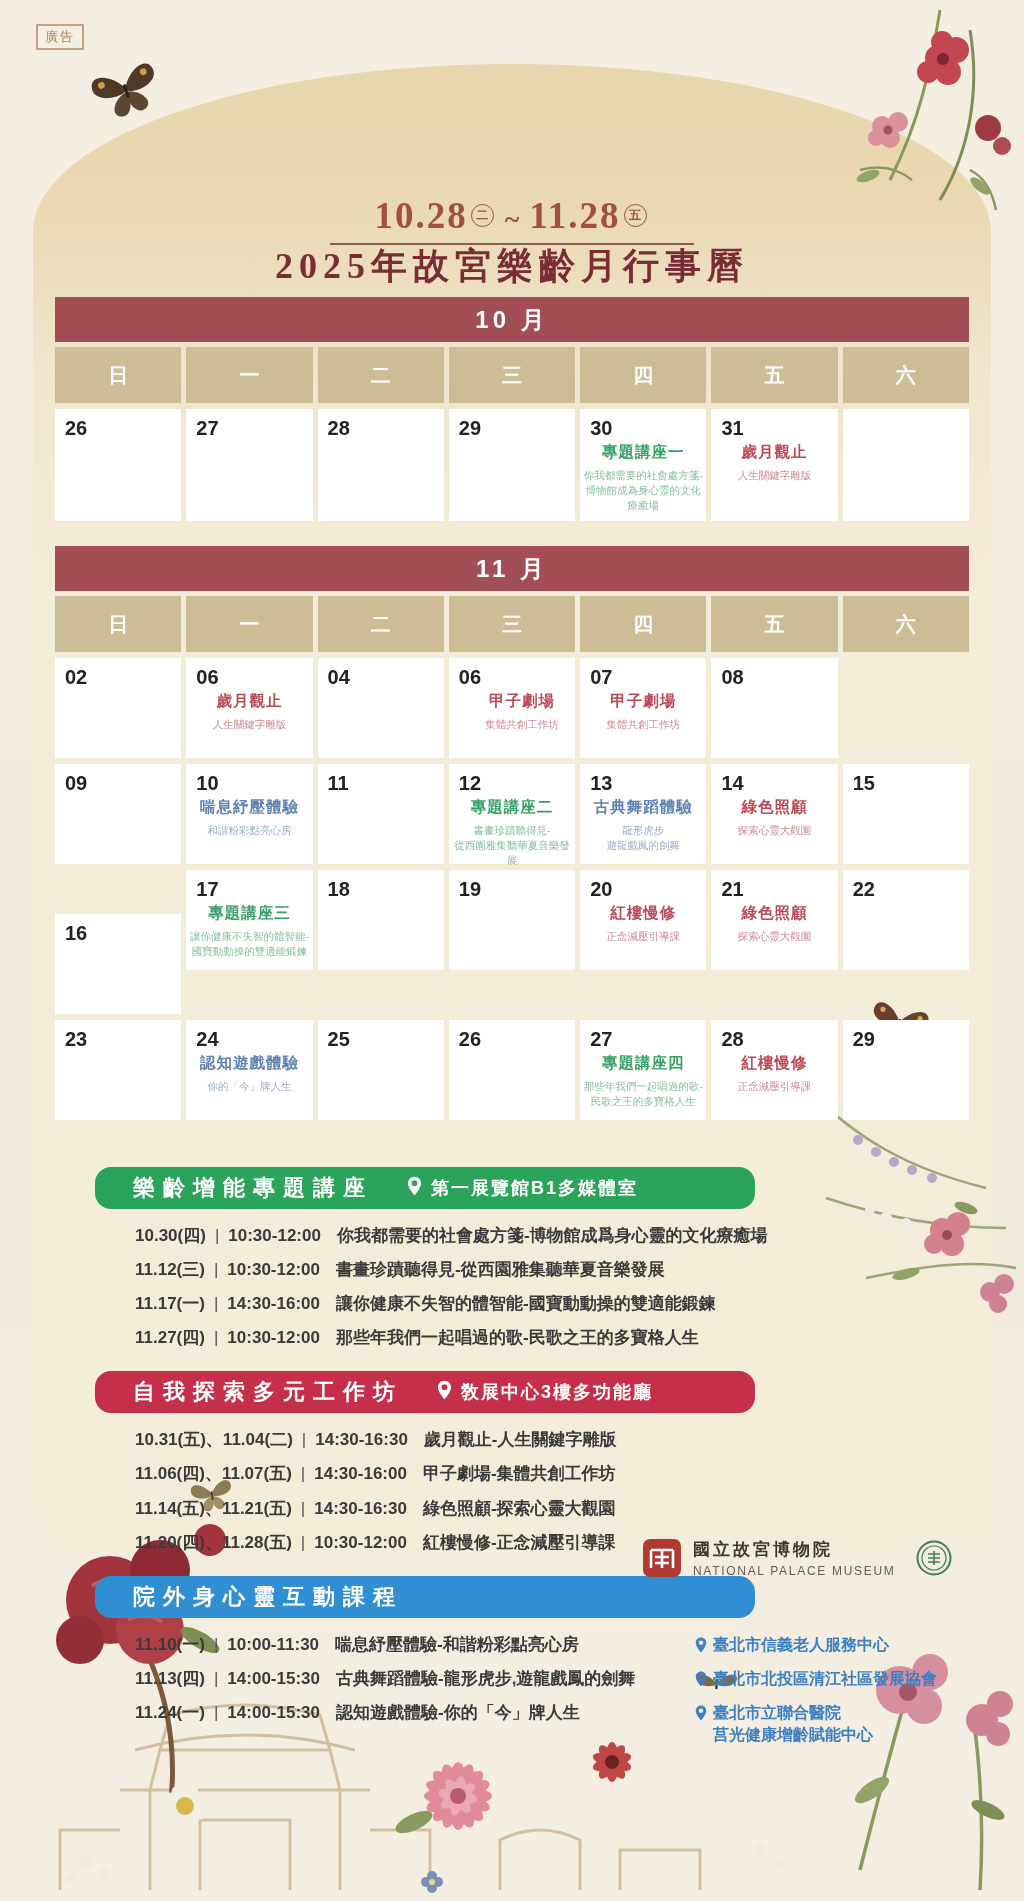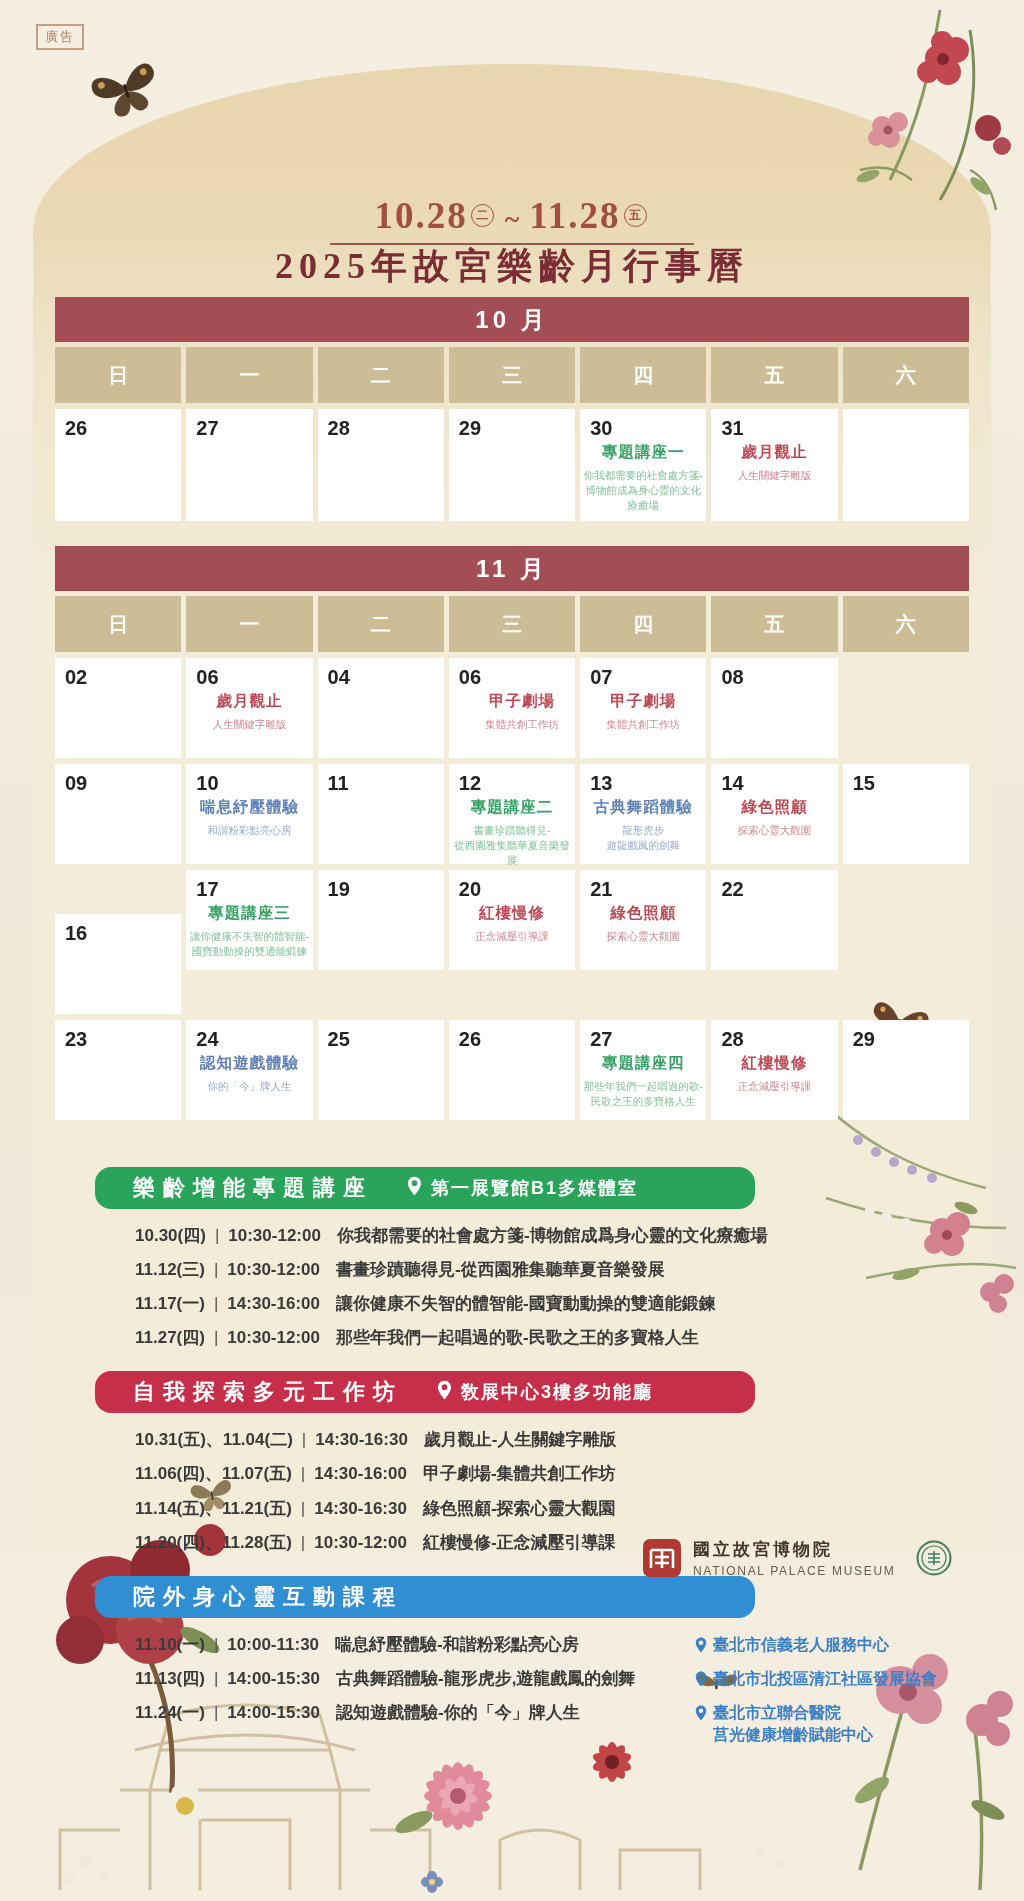--- a/index.html
+++ b/index.html
@@ -416,20 +416,23 @@
             <span class="day-num">17</span>
             <div class="ev">
               <div class="ev-title" style="color: rgb(55, 160, 101);">專題講座三</div>
               <div class="ev-sub" style="color: rgb(133, 192, 155);">
                 <div>讓你健康不失智的體智能-</div>
                 <div>國寶動動操的雙適能鍛鍊</div>
               </div>
             </div>
           </div>
           <div class="day-cell" style="height: 100px;">
+            <span class="day-num">18</span>
+          </div>
+          <div class="day-cell" style="height: 100px;">
             <span class="day-num">19</span>
           </div>
           <div class="day-cell" style="height: 100px;">
             <span class="day-num">20</span>
             <div class="ev">
               <div class="ev-title" style="color: rgb(186, 74, 85);">紅樓慢修</div>
               <div class="ev-sub" style="color: rgb(204, 138, 145);">
                 <div>正念減壓引導課</div>
               </div>
             </div>

